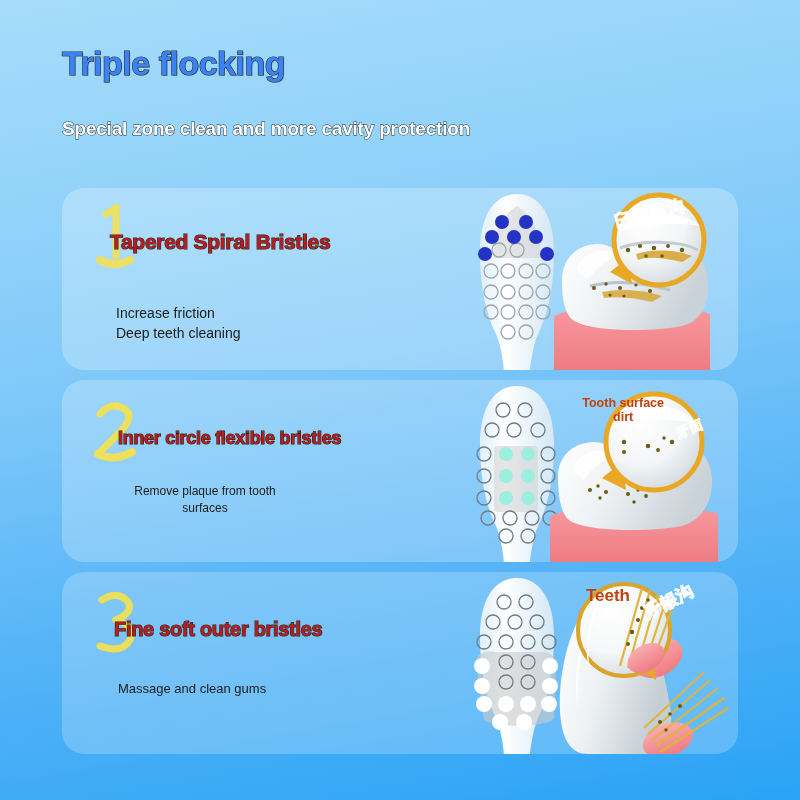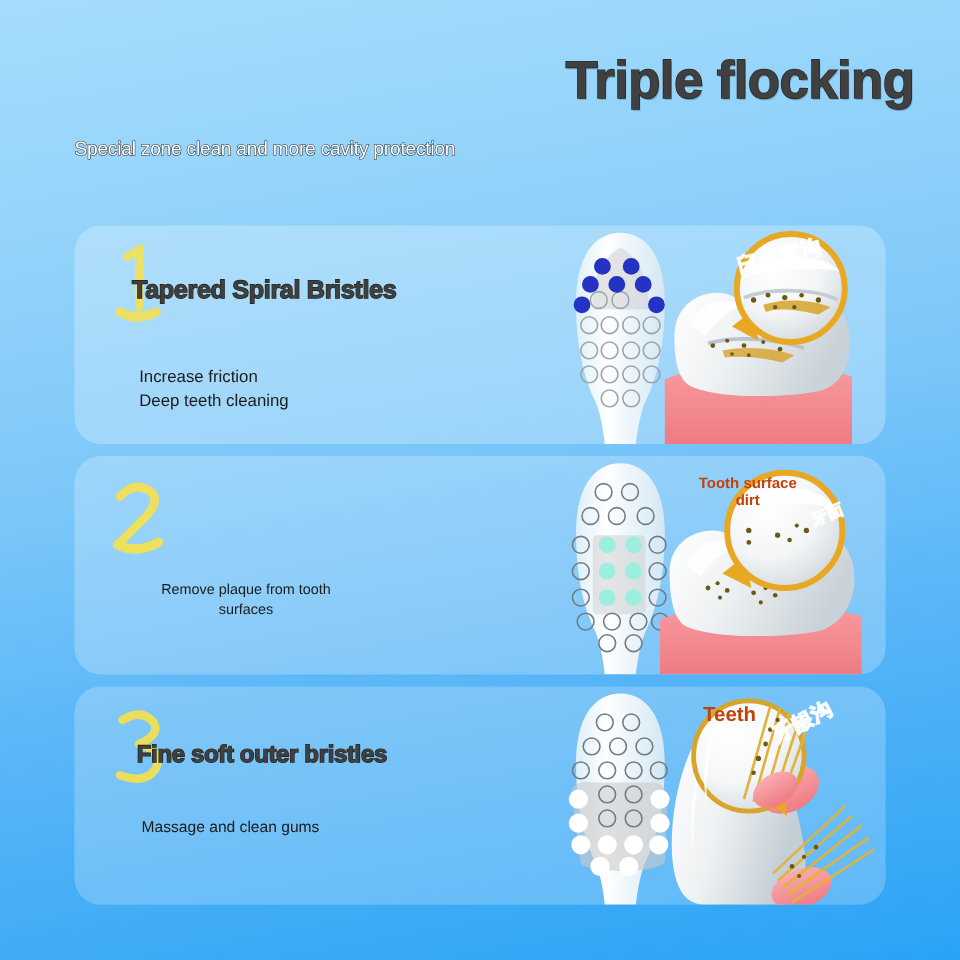--- a/index.html
+++ b/index.html
@@ -23,36 +23,35 @@
 
   
   .header {
     position: absolute;
     left: 62px;
     top: 46px;
     width: 700px;
   }
 
   .title {
-    font-size: 44px;
+    font-size: 34px;
     font-weight: bold;
-    color: #404040;
+    color: #3b82f6;
     letter-spacing: -0.5px;
     -webkit-text-stroke: 1.2px #2b2b2b;
     paint-order: stroke fill;
     text-shadow: 1px 1px 0 rgba(0,0,0,.18);
     line-height: 1;
     white-space: nowrap;
-    text-align: right;
   }
 
   .subtitle {
-    margin-top: 26px;
-    font-size: 16px;
-    font-weight: normal;
+    margin-top: 38px;
+    font-size: 19px;
+    font-weight: bold;
     color: #ffffff;
     -webkit-text-stroke: 0.9px #2b2b2b;
     paint-order: stroke fill;
     letter-spacing: -0.2px;
     white-space: nowrap;
   }
 
   
   .card {
     position: absolute;
@@ -78,21 +77,21 @@
   }
   .numeral svg { width: 100%; height: 100%; display: block; }
 
   
   .card-heading {
     position: absolute;
     left: 52px;
     top: 44px;
     font-size: 21px;
     font-weight: bold;
-    color: #404040;
+    color: #b91c1c;
     -webkit-text-stroke: 1.1px #23221c;
     paint-order: stroke fill;
     letter-spacing: -0.3px;
     white-space: nowrap;
   }
   .card-1 .card-heading { left: 48px; top: 42px; }
   .card-2 .card-heading { left: 56px; top: 48px; font-size: 18px; }
   .card-3 .card-heading { left: 52px; top: 46px; font-size: 20px; }
 
   .card-body {
@@ -290,20 +289,21 @@
 
   <div class="numeral">
     <svg viewBox="0 0 58 72">
       <g fill="none" stroke="#f7e14a" stroke-linecap="round" stroke-width="7" opacity="0.9">
         <path d="M14 18 Q26 4 40 14 Q48 22 34 36 L14 56"></path>
         <path d="M12 58 Q28 66 46 56" stroke-width="8"></path>
       </g>
     </svg>
   </div>
 
+  <div class="card-heading">Inner circle flexible bristles</div>
 
   <div class="card-body">
     <div>Remove plaque from tooth</div>
     <div>surfaces</div>
   </div>
 
   <div class="brush">
     <svg viewBox="0 0 126 178">
       <defs>
         <linearGradient id="bh2" x1="0" y1="0" x2="1" y2="0">

